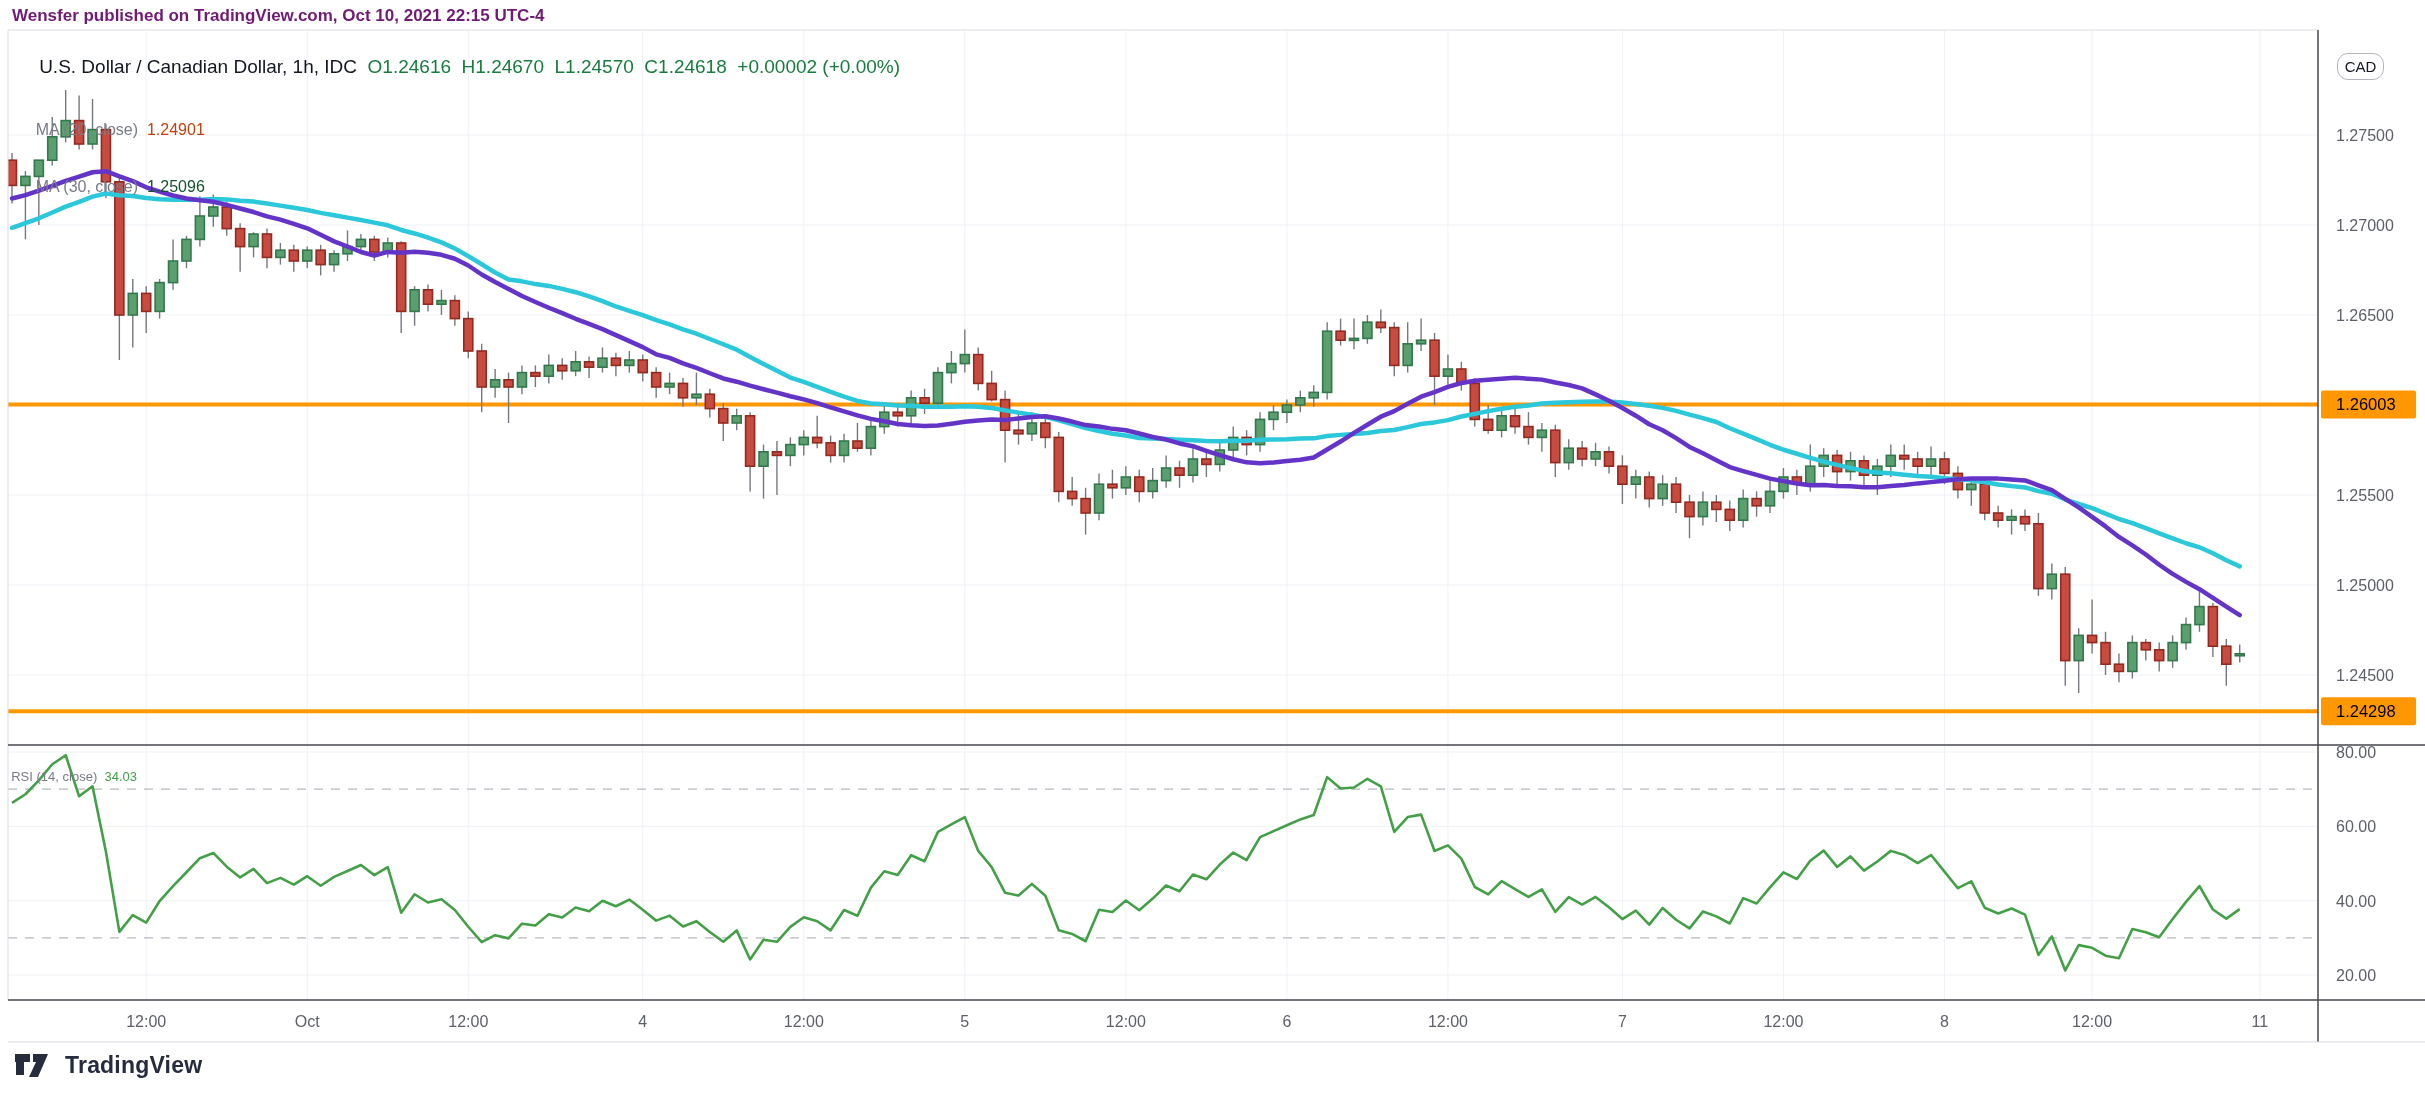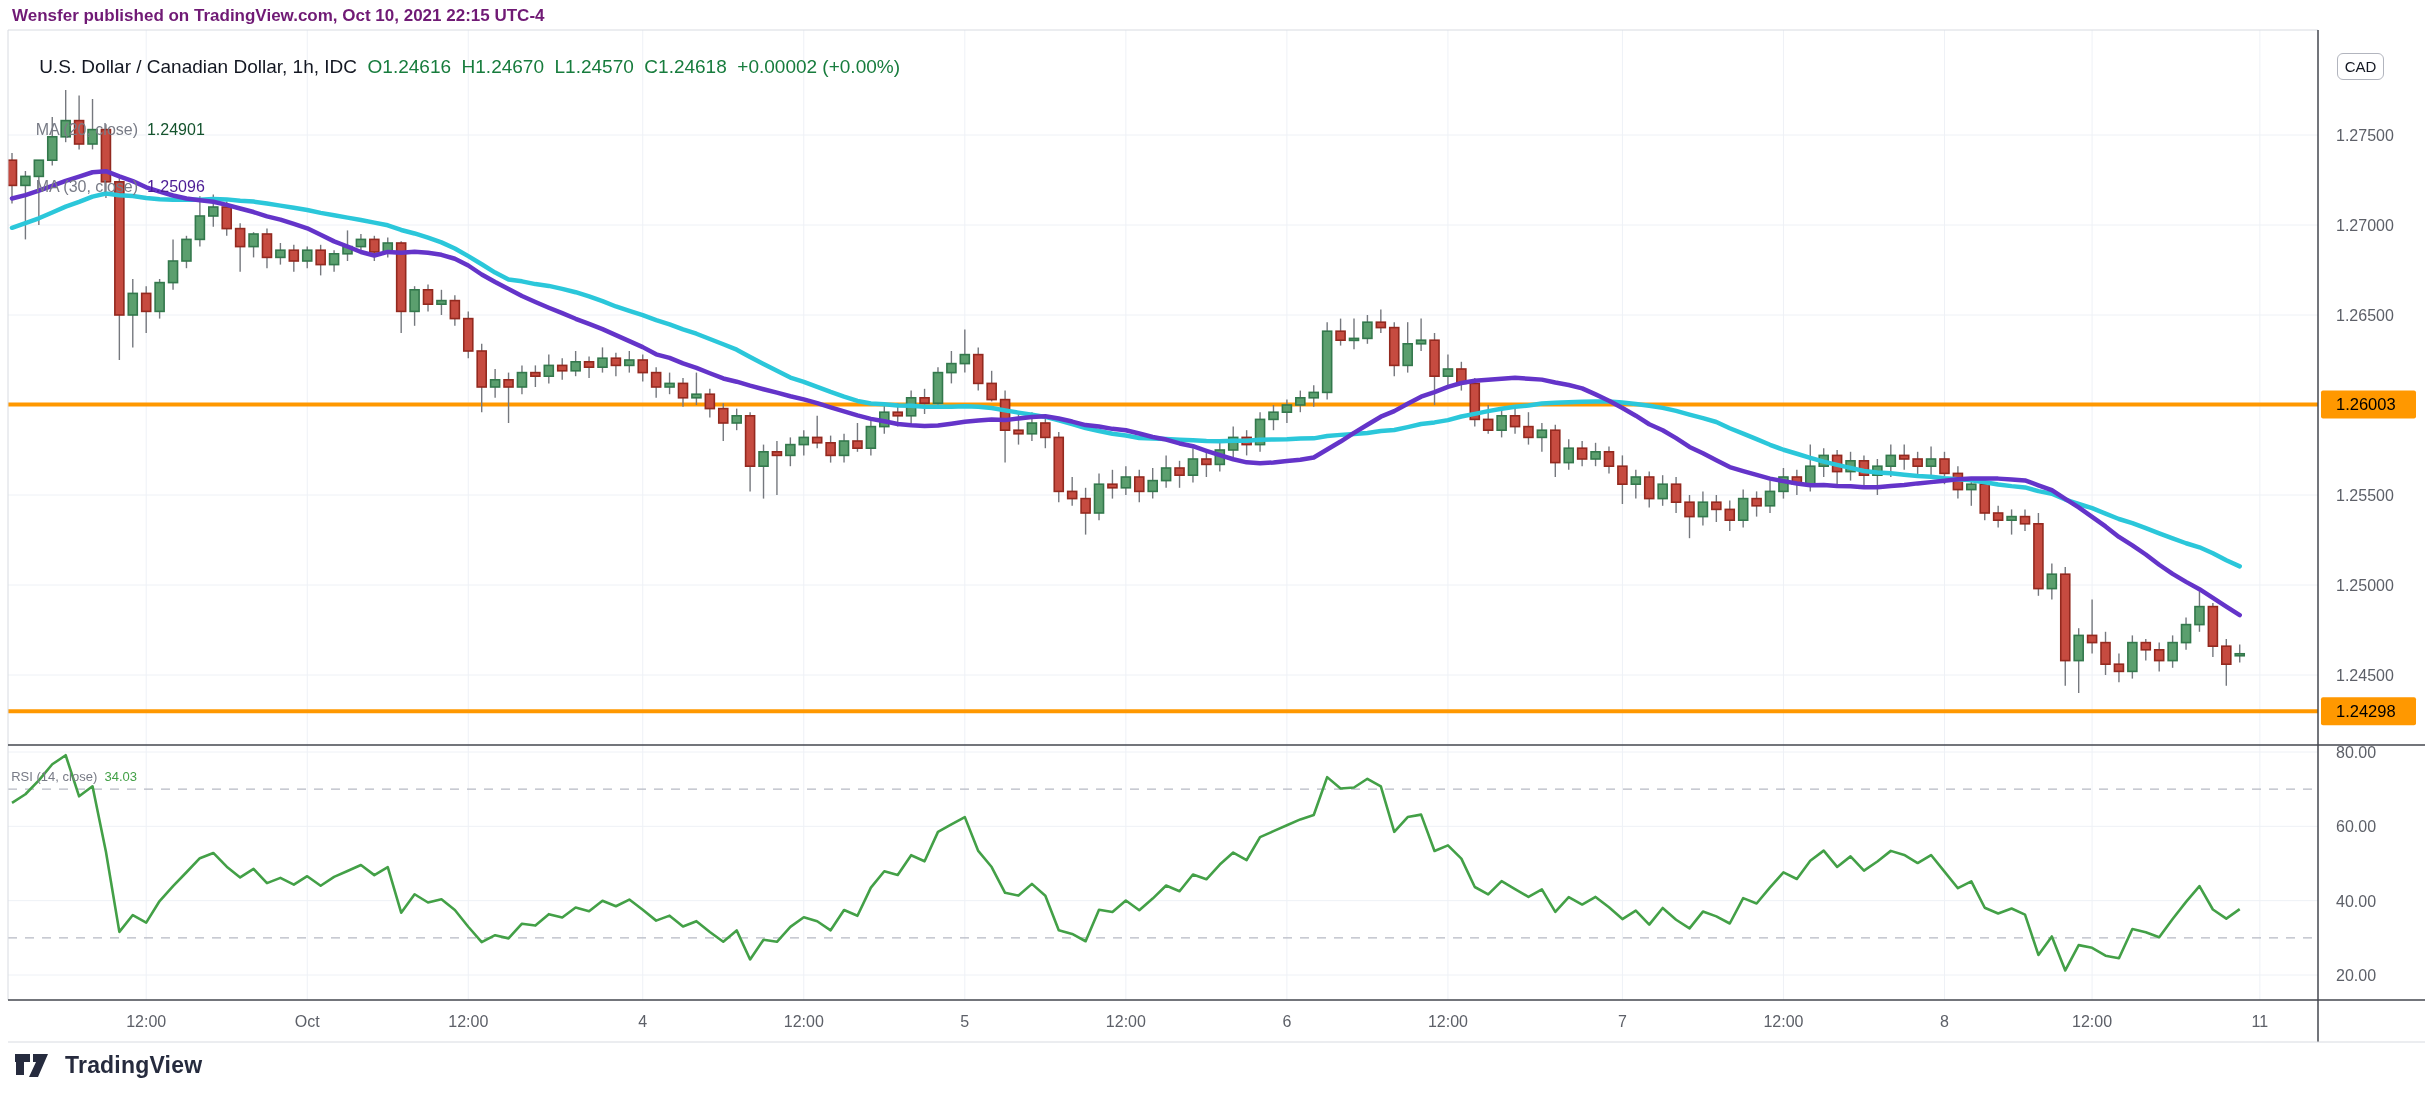--- a/index.html
+++ b/index.html
@@ -4,25 +4,25 @@
 <style>
   html,body{margin:0;padding:0;background:#ffffff;}
   body{width:2425px;height:1099px;position:relative;overflow:hidden;
        font-family:"Liberation Sans",sans-serif;-webkit-font-smoothing:antialiased;}
   #chart-svg{position:absolute;left:0;top:0;z-index:1;}
   .hdr{position:absolute;left:12px;top:6px;z-index:3;font-size:17px;font-weight:700;color:#701a75;}
   .legend{position:absolute;left:18px;top:34px;z-index:3;}
   .legend .row1{font-size:19px;color:#131722;white-space:pre;}
   .legend .row1 .ohlc{color:#177c3d;}
   .legend .marow{font-size:16px;color:#787b86;margin-top:3px;white-space:pre;}
-  .ma20v{color:#14532d;} .ma30v{color:#4c1d95;}
+  .ma20v{color:#c2410c;} .ma30v{color:#14532d;}
   .rsi-legend{position:absolute;left:4px;top:754px;z-index:3;font-size:13px;color:#787b86;white-space:pre;}
   .rsi-legend .rsiv{color:#43a047;}
   .cad-btn{position:absolute;left:2337px;top:53px;z-index:3;width:47px;height:27px;
-           border:1.5px solid #b2b5be;border-radius:6px;display:flex;align-items:center;justify-content:center;
+           border:1.5px solid #b2b5be;border-radius:11px;display:flex;align-items:center;justify-content:center;
            font-size:15px;color:#131722;background:#fff;box-sizing:border-box;cursor:pointer;}
   .tv-footer{position:absolute;left:14px;top:1052px;z-index:3;display:flex;align-items:center;gap:15px;cursor:pointer;}
   .tv-footer svg{display:block;}
   .tv-word{font-size:23px;font-weight:700;color:#262b3e;letter-spacing:0.2px;}
 </style>
 </head>
 <body>
 
 <div class="hdr">Wensfer published on TradingView.com, Oct 10, 2021 22:15 UTC-4</div>
 

